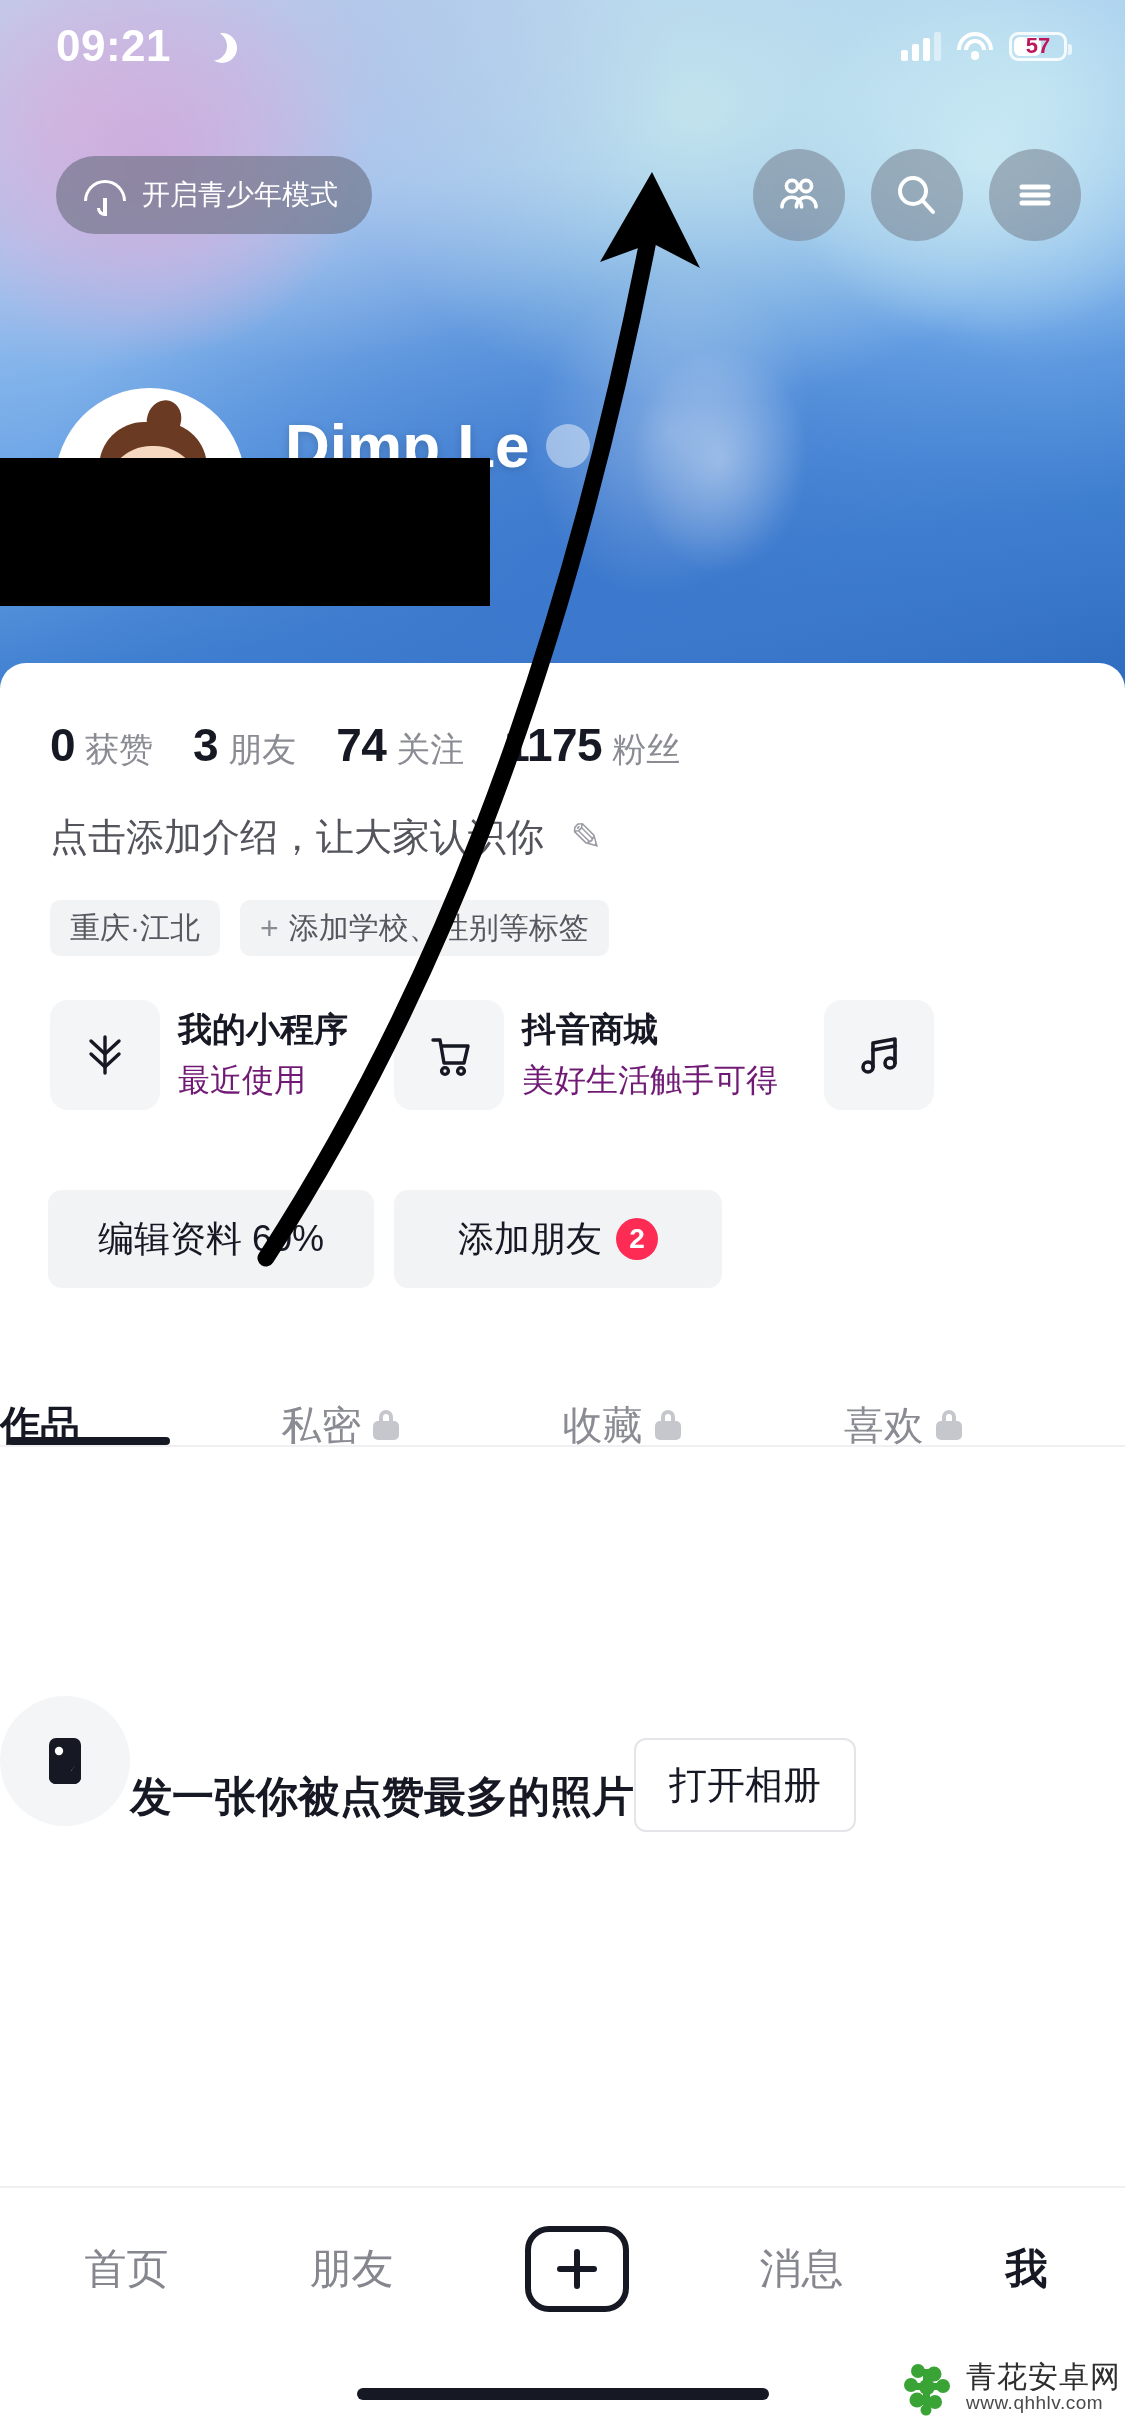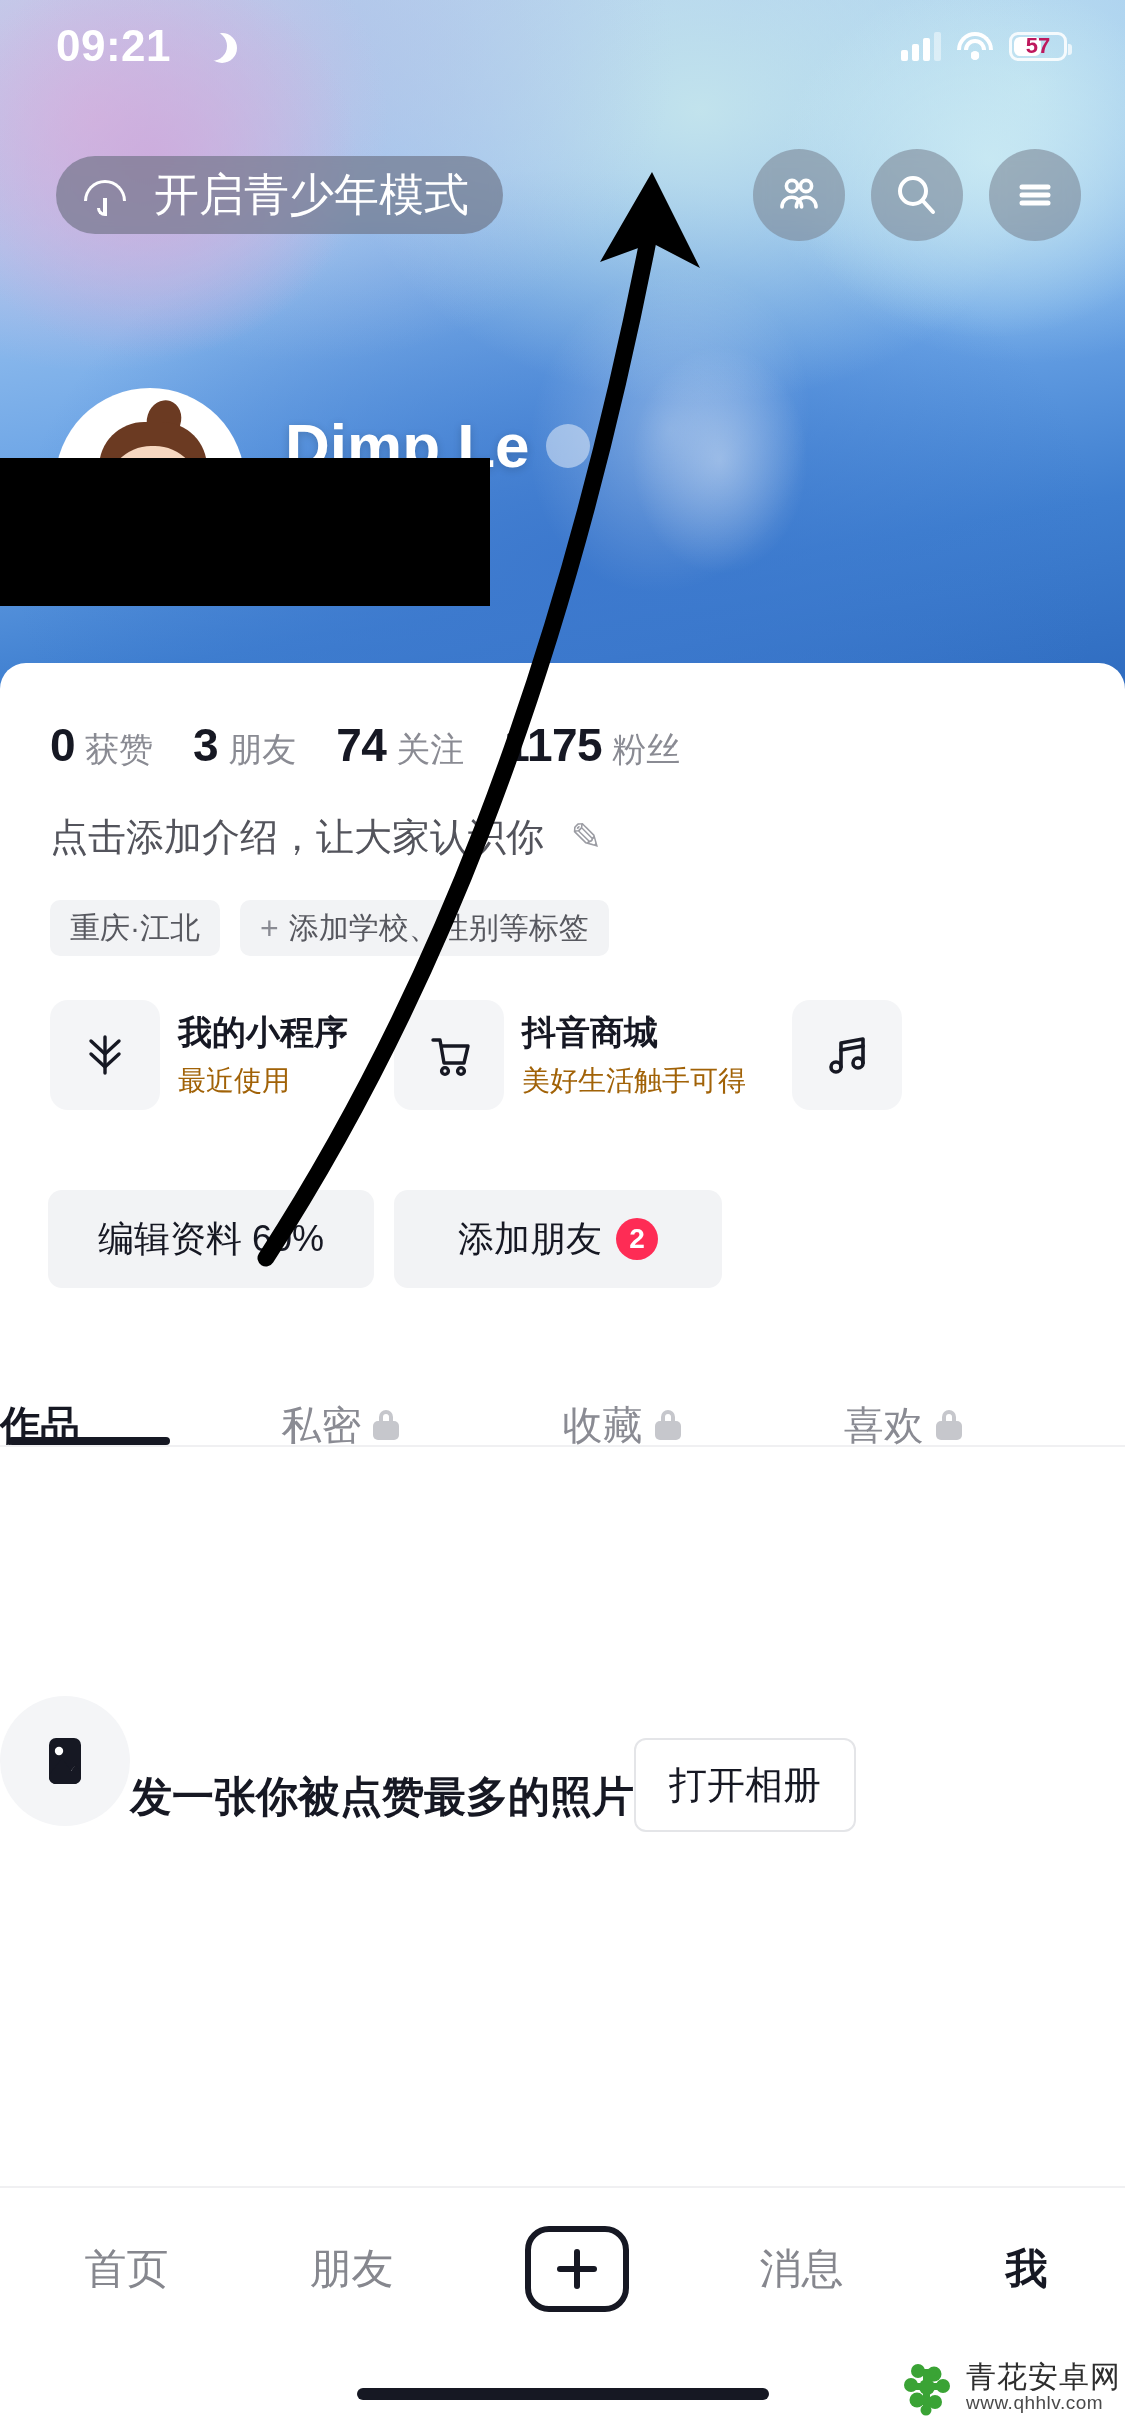--- a/index.html
+++ b/index.html
@@ -79,23 +79,23 @@
   .batt:after { content:""; position:absolute; right:-8px; top:9px; width:4px; height:11px; background:rgba(255,255,255,.7); border-radius:0 3px 3px 0; }
   .batt-fill { position:absolute; left:2px; top:2px; bottom:2px; width:52%; background:#fff; border-radius:6px; }
   .batt-num { position:relative; font-size:22px; font-weight:700; color:#be185d; z-index:2; }
 
   
   .toprow {
     position:absolute; left:0; top:140px; width:1125px; height:110px;
     display:flex; align-items:center; justify-content:space-between; padding:0 44px 0 56px;
   }
   .teen-pill {
-    height:78px; display:flex; align-items:center; gap:28px;
+    height:78px; display:flex; align-items:center; gap:16px;
     background:rgba(105,110,128,.62); border-radius:40px; padding:0 34px 0 28px;
-    color:#fff; font-size:45px; backdrop-filter:blur(6px);
+    color:#fff; font-size:28px; backdrop-filter:blur(6px);
   }
   .umbrella { width:42px; height:42px; position:relative; flex:none; }
   .umbrella .dome {
     position:absolute; left:0; top:6px; width:42px; height:21px;
     border:3.5px solid #fff; border-bottom:none; border-radius:21px 21px 0 0;
   }
   .umbrella .stem { position:absolute; left:19px; top:24px; width:3.5px; height:16px; background:#fff; }
   .umbrella .hook { position:absolute; left:13px; top:34px; width:10px; height:8px; border:3.5px solid #fff; border-top:none; border-right:none; border-radius:0 0 0 8px; }
   .circ-btns { display:flex; align-items:center; gap:26px; }
   .circ {
@@ -157,21 +157,21 @@
   .card {
     height:110px; display:flex; align-items:center; gap:18px;
     background:#fff; border-radius:16px; padding-right:24px;
   }
   .card .ico {
     width:110px; height:110px; background:#f4f5f7; border-radius:18px; flex:none;
     display:flex; align-items:center; justify-content:center;
   }
   .card .txt { display:flex; flex-direction:column; gap:6px; }
   .card .t1 { font-size:34px; font-weight:700; color:#161823; }
-  .card .t2 { font-size:28px; color:#a16207; }
+  .card .t2 { font-size:32px; color:#701a75; }
 
   
   .actions { position:absolute; left:48px; top:1190px; display:flex; gap:20px; z-index:25; }
   .act {
     width:326px; height:98px; background:#f2f3f5; border-radius:14px;
     display:flex; align-items:center; justify-content:center; gap:14px;
     font-size:36px; color:#161823; font-weight:500;
   }
   .act.wide { width:328px; }
   .badge-red {

